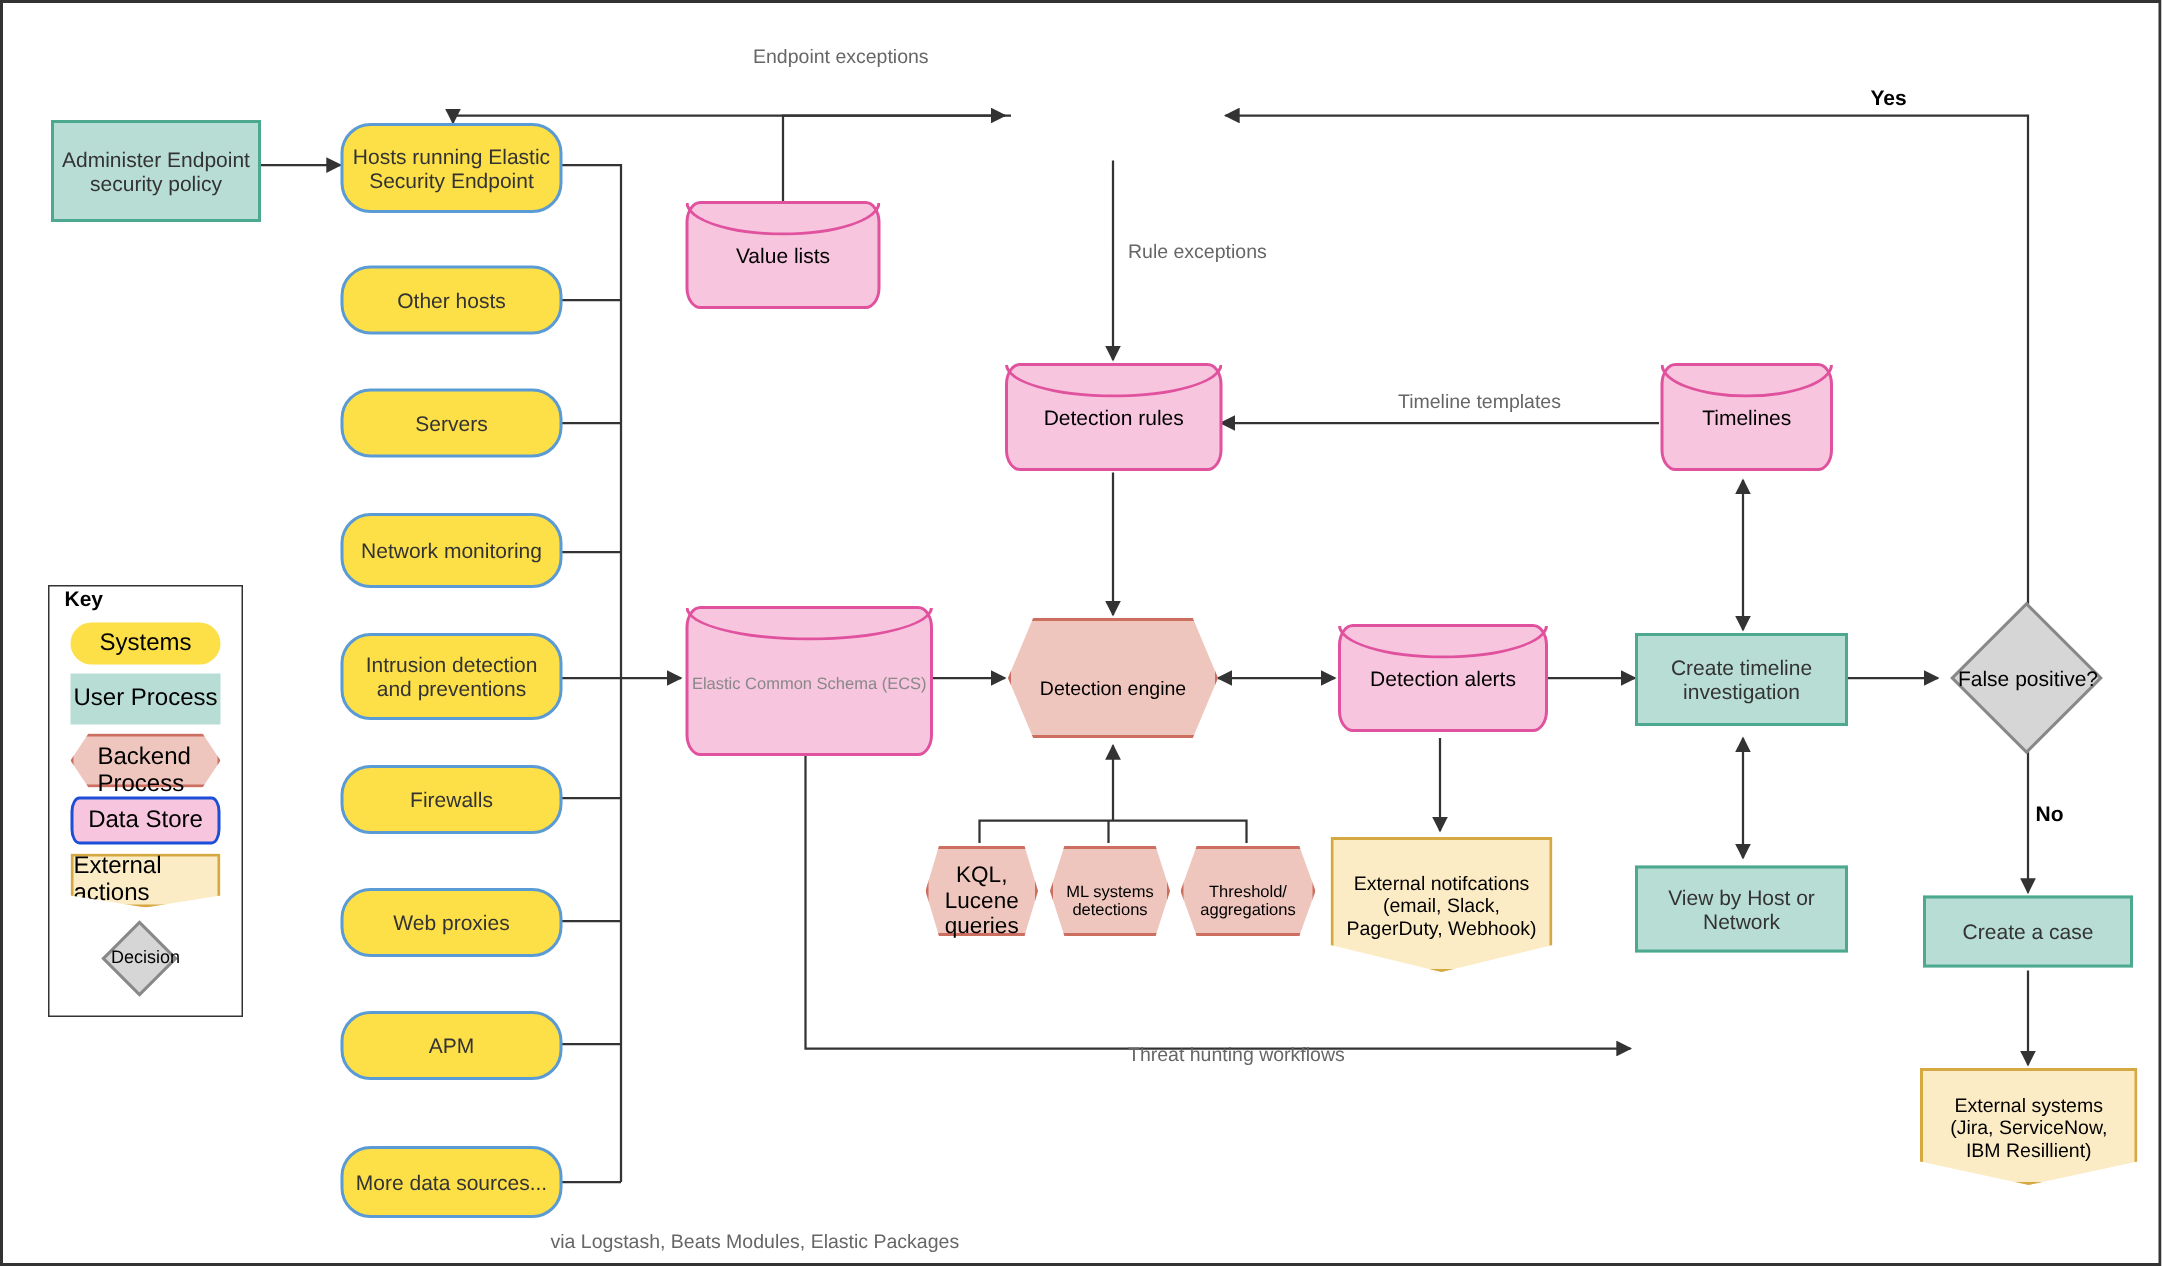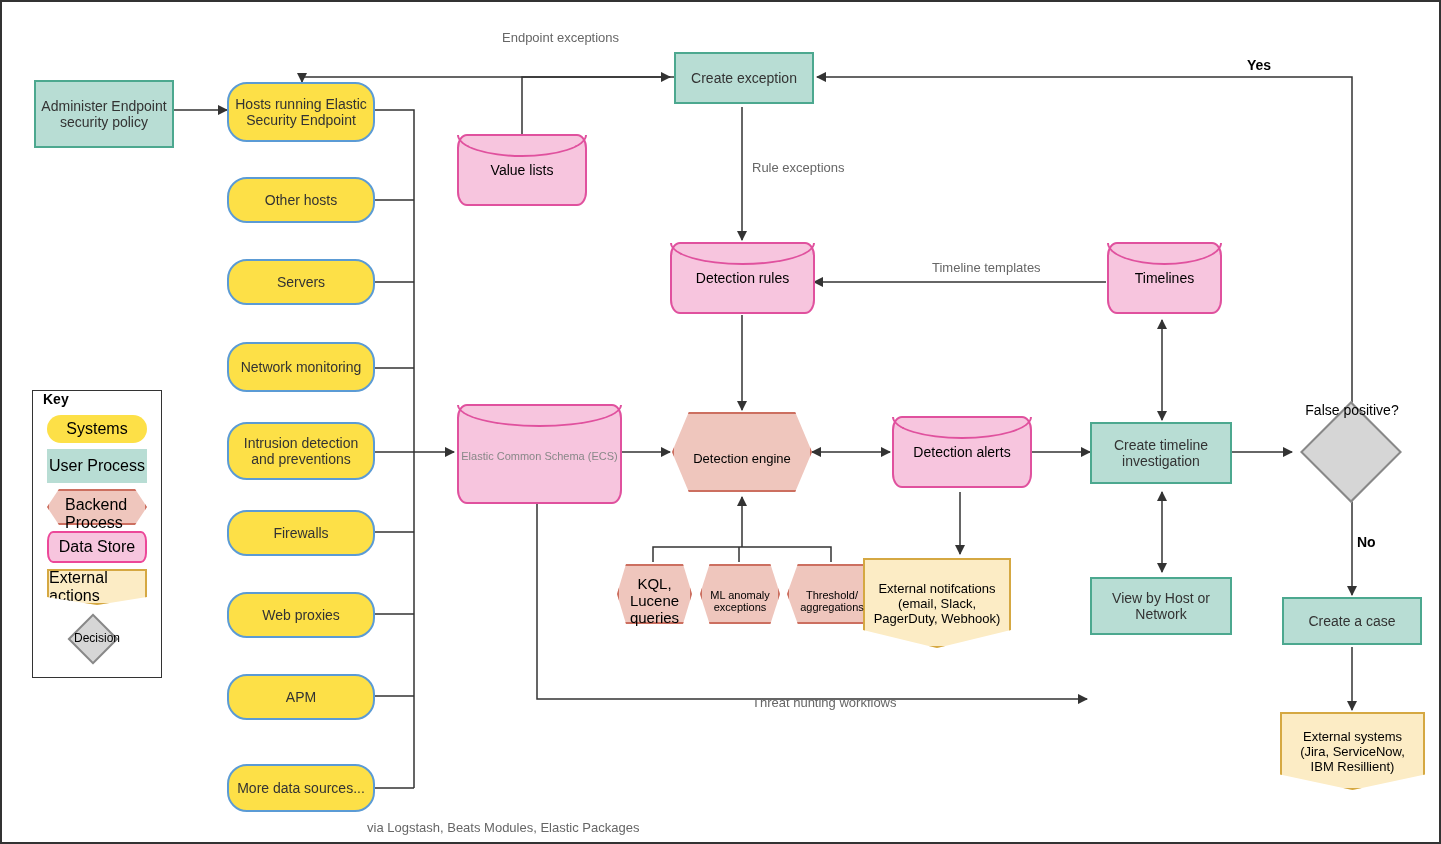--- a/index.html
+++ b/index.html
@@ -7,21 +7,21 @@
 .canvas { position: relative; width: 1441px; height: 844px; border: 2px solid #333; }
 .node { position: absolute; display: flex; align-items: center; justify-content: center; text-align: center; font-size: 14px; color: #333; border: 2px solid; padding: 4px; }
 .system { background: #fde047; border-color: #5b9bd5; border-radius: 20px; }
 .userproc { background: #b8ddd4; border-color: #4ca88f; }
 .cylinder { position: absolute; background: #f7c5de; border: 2px solid #e0519e; border-radius: 10px 10px 10px 10px / 14px 14px 14px 14px; display: flex; flex-direction: column; align-items: center; justify-content: center; text-align: center; font-size: 14px; }
 .cylinder::before { content: ""; position: absolute; top: -1px; left: -2px; right: -2px; height: 20px; border: 2px solid #e0519e; border-top: none; border-radius: 0 0 50% 50% / 0 0 100% 100%; }
 .subtext { font-size: 11px; color: #888; margin-top: 4px; }
 .hexagon { position: absolute; display: flex; align-items: center; justify-content: center; text-align: center; font-size: 13px; }
 .hex-shape { position: absolute; inset: 0; background: #efc6bd; border: 2px solid #cc6f60; clip-path: polygon(12% 0%, 88% 0%, 100% 50%, 88% 100%, 12% 100%, 0% 50%); }
 .hex-text { position: relative; z-index: 1; padding: 0 18px; margin-top: 13px; }
-.decision-shape { position: absolute; display: flex; align-items: flex-start; justify-content: center; font-size: 14px; text-align: center; }
+.decision-shape { position: absolute; display: flex; align-items: center; justify-content: center; font-size: 14px; text-align: center; }
 .diamond { position: absolute; inset: 0; background: #d6d6d6; border: 2px solid #888; transform: rotate(45deg); }
 .diamond-text { position: relative; z-index: 1; }
 .key-box { position: absolute; border: 1px solid #333; padding: 0 10px 14px 10px; width: 130px; }
 .key-title { font-weight: bold; margin-bottom: 8px; font-size: 14px; }
 .key-item { margin: 6px auto; display: flex; align-items: center; justify-content: center; font-size: 16px; height: 28px; width: 100px; }
 .label-text { position: absolute; font-size: 13px; color: #666; }
 svg.arrows { position: absolute; top: 0; left: 0; width: 1441px; height: 844px; pointer-events: none; }
 .edge-label { font-size: 13px; fill: #666; }
 .edge-label-bold { font-size: 14px; fill: #000; font-weight: bold; }
 .external-shape { position: absolute; background: #fcecc5; border: 2px solid #d5a842; display: flex; align-items: center; justify-content: center; text-align: center; font-size: 13px; padding: 6px; clip-path: polygon(0 0, 100% 0, 100% 80%, 50% 100%, 0 80%); }
@@ -87,21 +87,21 @@
 </svg>
 
 <div class="key-box" style="left:30px; top:388px;">
   <div class="key-title">Key</div>
   <div class="key-item system">Systems</div>
   <div class="key-item userproc" style="height:34px;">User Process</div>
   <div class="key-item" style="position:relative;height:36px;">
     <div class="hex-shape"></div>
         <div class="hex-text">Backend Process</div>
   </div>
-  <div class="key-item" style="background:#f7c5de;border:2px solid #ec4899;border-radius:6px/10px;height:32px;">Data Store</div>
+  <div class="key-item" style="background:#f7c5de;border:2px solid #1d4ed8;border-radius:6px/10px;height:32px;">Data Store</div>
   <div class="key-item" style="background:#fcecc5;border:2px solid #d5a842;height:36px;clip-path:polygon(0 0,100% 0,100% 78%,50% 100%,0 78%);">External actions</div>
   <div style="position:relative;height:50px;margin-top:8px;">
     <div class="diamond" style="left:32px;top:8px;width:36px;height:36px;"></div>
     <div style="position:relative;z-index:1;text-align:center;line-height:50px;font-size:12px;">Decision</div>
   </div>
 </div>
 
 <div class="node userproc" style="left:32px; top:78px; width:140px; height:68px;">Administer Endpoint security policy</div>
 
 <div class="node system" style="left:225px; top:80px; width:148px; height:60px;">Hosts running Elastic Security Endpoint</div>
@@ -109,21 +109,20 @@
 <div class="node system" style="left:225px; top:257px; width:148px; height:46px;">Servers</div>
 <div class="node system" style="left:225px; top:340px; width:148px; height:50px;">Network monitoring</div>
 <div class="node system" style="left:225px; top:420px; width:148px; height:58px;">Intrusion detection and preventions</div>
 <div class="node system" style="left:225px; top:508px; width:148px; height:46px;">Firewalls</div>
 <div class="node system" style="left:225px; top:590px; width:148px; height:46px;">Web proxies</div>
 <div class="node system" style="left:225px; top:672px; width:148px; height:46px;">APM</div>
 <div class="node system" style="left:225px; top:762px; width:148px; height:48px;">More data sources...</div>
 
 <div class="label-text" style="left:365px; top:818px;">via Logstash, Beats Modules, Elastic Packages</div>
 
-<div class="node userproc" style="left:672px; top:50px; width:140px; height:52px;">Create exception</div>
 
 <div class="cylinder" style="left:455px; top:132px; width:130px; height:72px;">
   <span>Value lists</span>
 </div>
 <div class="cylinder" style="left:668px; top:240px; width:145px; height:72px;">
   <span>Detection rules</span>
 </div>
 <div class="cylinder" style="left:1105px; top:240px; width:115px; height:72px;">
   <span>Timelines</span>
 </div>
@@ -147,28 +146,28 @@
   <div class="diamond" style="left:18px;top:14px;width:72px;height:72px;"></div>
   <div class="diamond-text">False positive?</div>
 </div>
 
 <div class="hexagon" style="left:615px; top:562px; width:75px; height:60px; font-size:15px;">
   <div class="hex-shape"></div>
       <div class="hex-text" style="padding:0 8px;">KQL, Lucene queries</div>
 </div>
 <div class="hexagon" style="left:698px; top:562px; width:80px; height:60px; font-size:11px;">
   <div class="hex-shape"></div>
-      <div class="hex-text" style="padding:0 8px;">ML anomaly exceptions</div>
+      <div class="hex-text" style="padding:0 8px;">ML systems detections</div>
 </div>
 <div class="hexagon" style="left:785px; top:562px; width:90px; height:60px; font-size:11px;">
   <div class="hex-shape"></div>
       <div class="hex-text" style="padding:0 8px;">Threshold/ aggregations</div>
 </div>
 
-<div class="external-shape" style="left:861px; top:556px; width:148px; height:90px;">
+<div class="external-shape" style="left:885px; top:556px; width:148px; height:90px;">
   <span>External notifcations (email, Slack, PagerDuty, Webhook)</span>
 </div>
 
 <div class="node userproc" style="left:1088px; top:575px; width:142px; height:58px;">View by Host or Network</div>
 
 <div class="node userproc" style="left:1280px; top:595px; width:140px; height:48px;">Create a case</div>
 
 <div class="external-shape" style="left:1278px; top:710px; width:145px; height:78px;">
   <span>External systems (Jira, ServiceNow, IBM Resillient)</span>
 </div>

